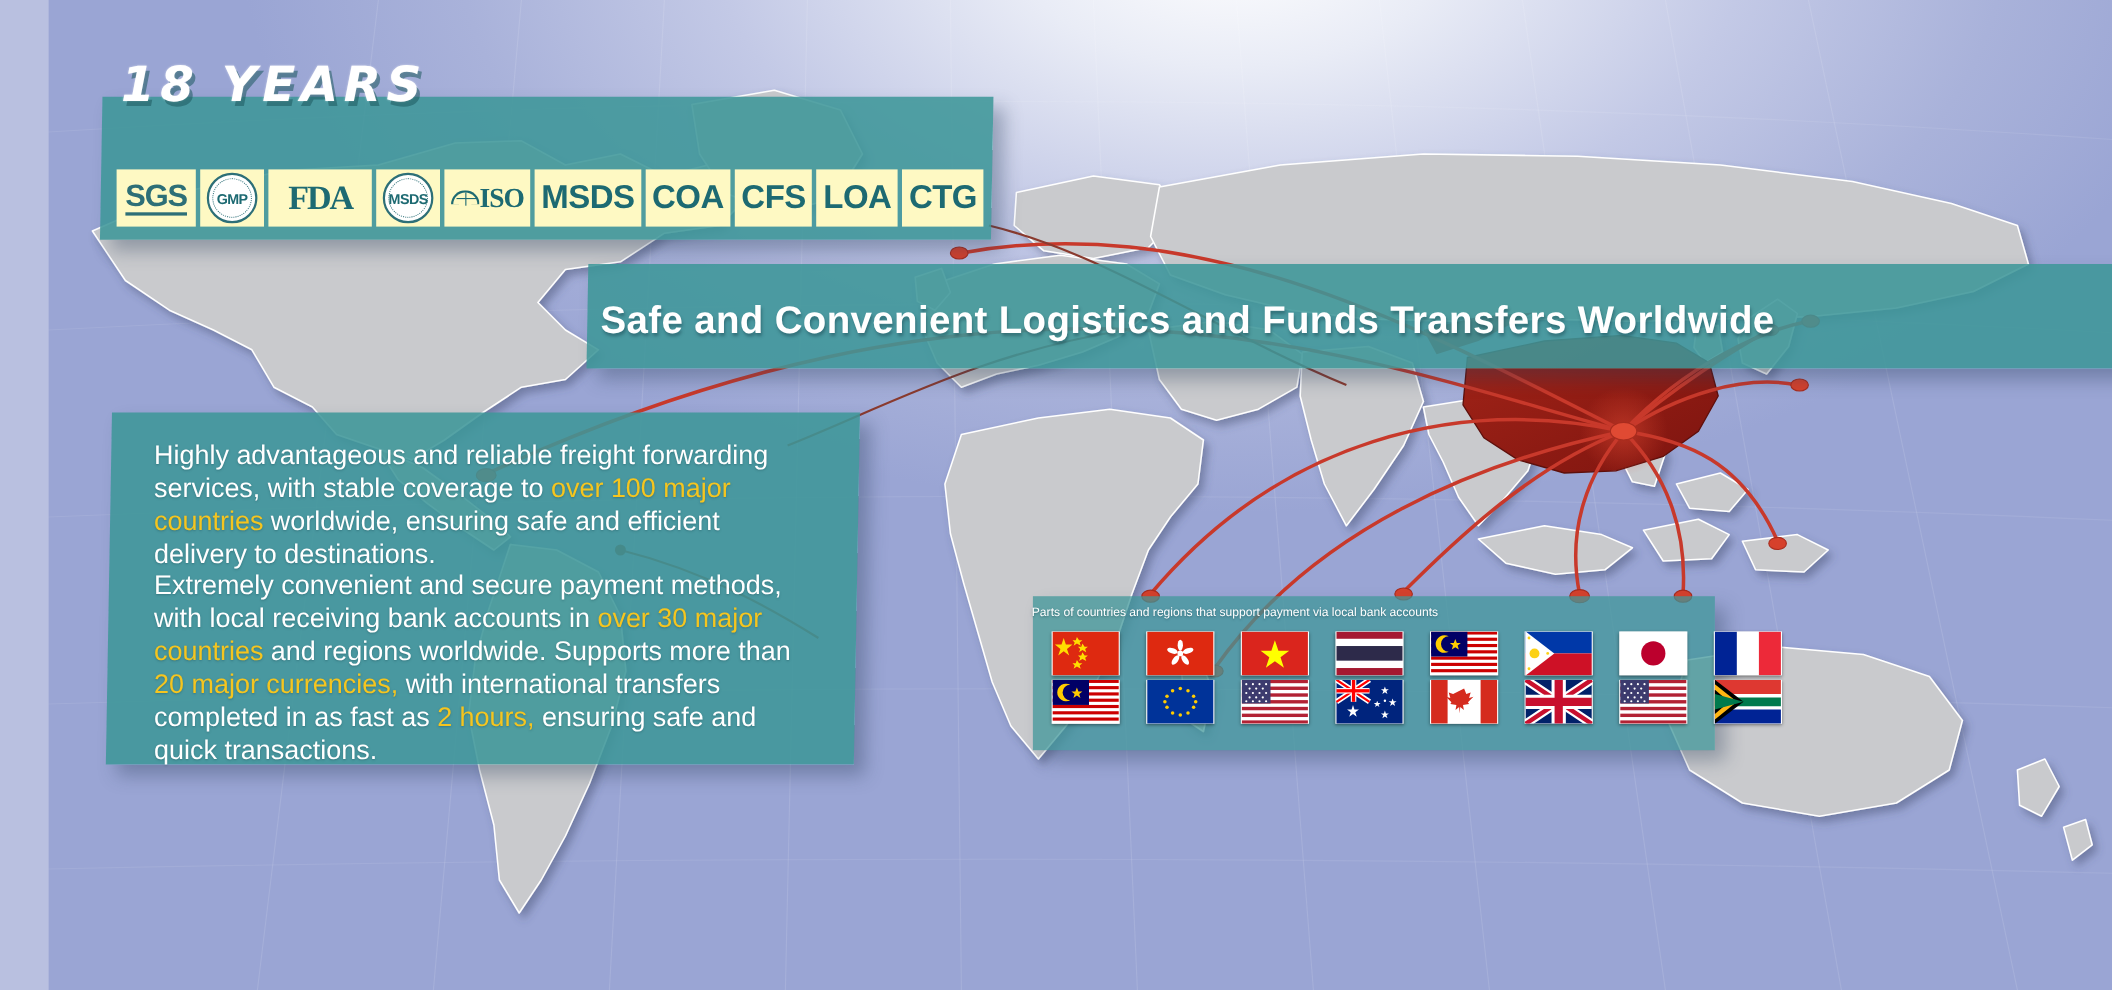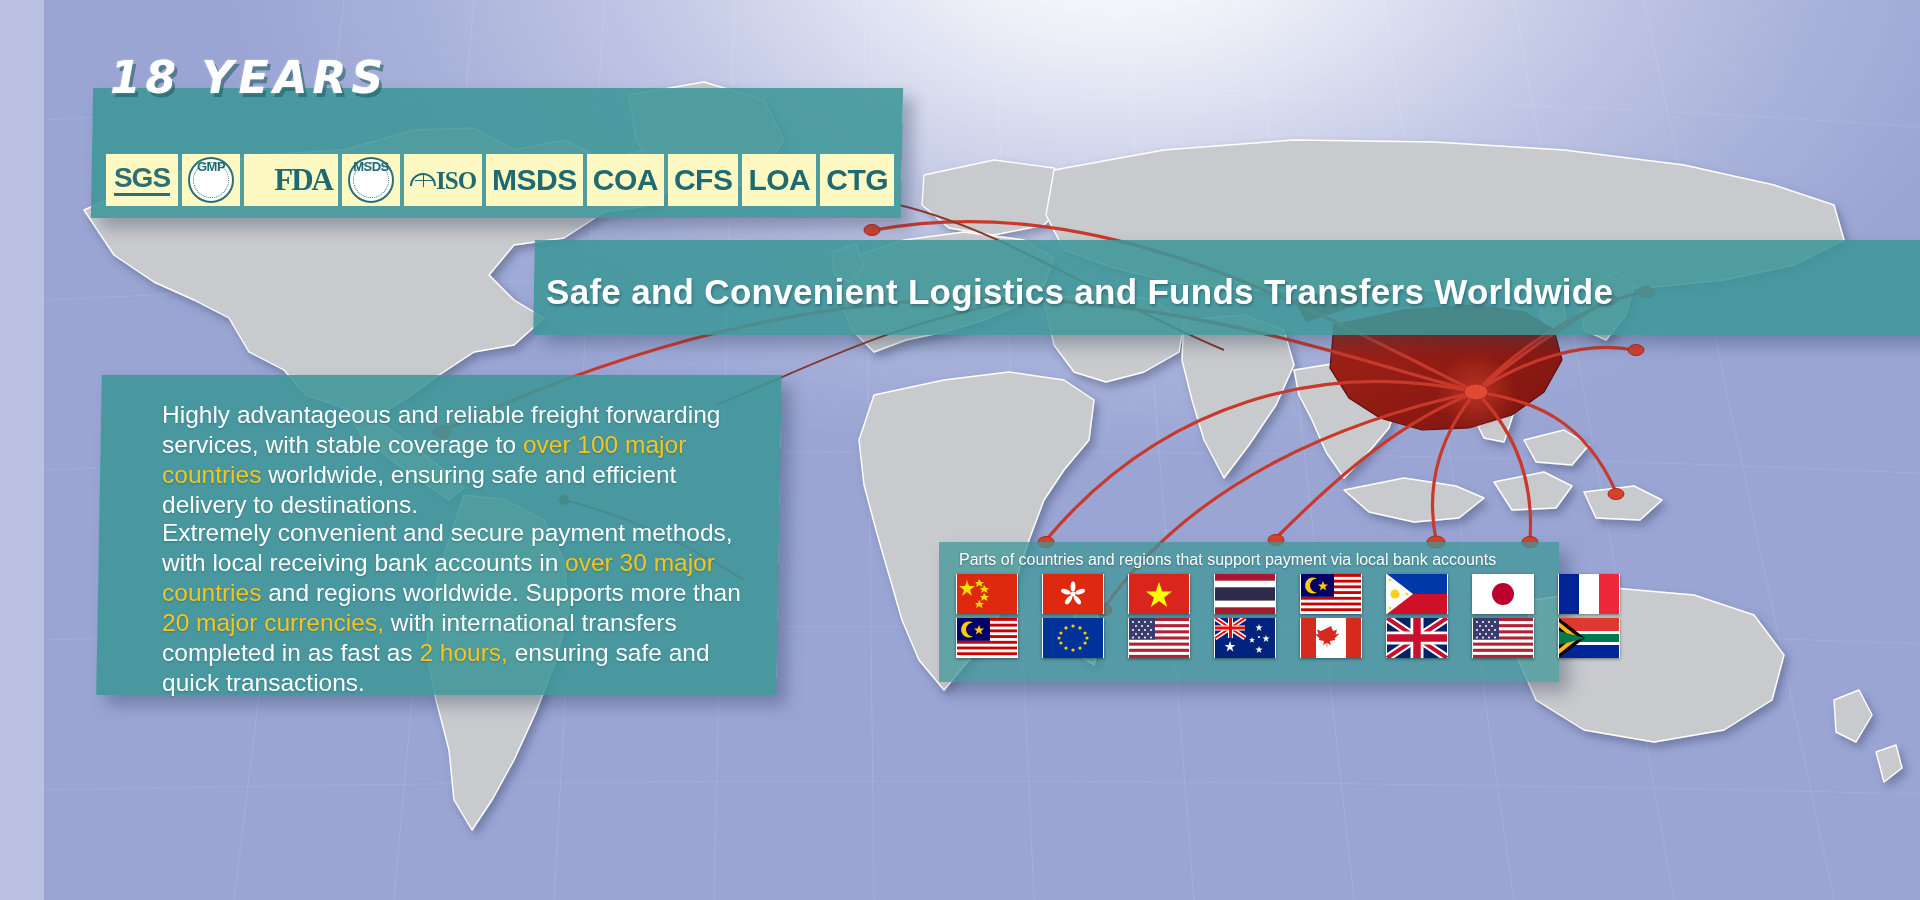--- a/index.html
+++ b/index.html
@@ -65,34 +65,34 @@
   }
   .cert-txt {
     color:#1d6a72; font-weight:bold; font-size:30px;
     font-family:"Liberation Sans", sans-serif;
     letter-spacing:-0.5px;
   }
   .cert-sgs { min-width:72px; }
   .cert-sgs .sgs-g { display:flex; flex-direction:column; align-items:center; line-height:1; }
   .sgs-word { font-size:28px; font-weight:bold; color:#2d6f77; letter-spacing:-1px;
               font-family:"Liberation Sans", sans-serif; border-bottom:3px solid #2d6f77; padding-bottom:1px;}
-  .cert-fda { min-width:94px;justify-content:flex-end; }
+  .cert-fda { min-width:94px; }
   .fda-word { font-size:31px; font-weight:bold; color:#1d6a72; letter-spacing:-2px;
               font-family:"Liberation Serif", serif; }
   .cert-iso { min-width:68px; }
   .iso-stack { display:flex; flex-direction:row; align-items:center; line-height:1; }
   .iso-globe { width:26px; height:13px; border:2px solid #1d6a72; border-bottom:none;
                border-radius:26px 26px 0 0; position:relative; margin-bottom:1px;}
   .iso-globe:before { content:""; position:absolute; left:50%; top:0; width:1px; height:12px; background:#1d6a72;}
   .iso-globe:after { content:""; position:absolute; left:3px; top:5px; width:18px; height:1px; background:#1d6a72;}
   .iso-word { font-size:25px; font-weight:bold; color:#1d6a72; font-family:"Liberation Serif", serif; letter-spacing:-1px;}
   .seal {
     width:46px; height:46px; border-radius:50%;
     border:2px solid #2d6f77;
-    display:flex; align-items:flex-start; justify-content:center;
+    display:flex; align-items:center; justify-content:center;
     position:relative; background:#fff;
   }
   .seal:before {
     content:""; position:absolute; inset:3px; border-radius:50%; border:1px dotted #2d6f77;
   }
   .seal-core {
     font-size:13px; font-weight:bold; color:#1d6a72; letter-spacing:-0.5px;
     font-family:"Liberation Sans", sans-serif; z-index:1;
   }
 
@@ -103,35 +103,35 @@
     color:#ffffff; font-size:35px; font-weight:bold;
     font-family:"Liberation Sans", sans-serif;
     letter-spacing:0.3px;
     text-shadow:1px 2px 3px rgba(20,60,70,0.45);
     white-space:nowrap;
   }
 
   
   #text-panel { left:55px; top:375px; width:680px; height:320px; }
   .para {
-    position:absolute; left:118px; width:600px;
+    position:absolute; left:96px; width:600px;
     color:#ffffff; font-size:24.5px; line-height:30px;
     font-family:"Liberation Sans", sans-serif;
     text-shadow:0 1px 2px rgba(20,60,70,.35);
   }
   #para1 { top:400px; }
   #para2 { top:518px; }
   .hl { color:#f5c51f; }
 
   
   #flags-panel { left:895px; top:542px; width:620px; height:140px;
                  background:rgba(62,150,152,0.74); }
   .flags-caption {
-    position:absolute; left:915px; top:551px; width:600px;
-    color:#ffffff; font-size:16px;
+    position:absolute; left:894px; top:551px; width:600px;
+    color:#ffffff; font-size:11px;
     font-family:"Liberation Sans", sans-serif;
     text-shadow:0 1px 2px rgba(20,60,70,.5);
     white-space:nowrap;
   }
   .flag-grid {
     position:absolute; left:912px; top:574px;
     display:grid; grid-template-columns:repeat(8, 74px); gap:4px 12px;
   }
   .flag {
     width:62px; height:40px; position:relative; overflow:hidden;

